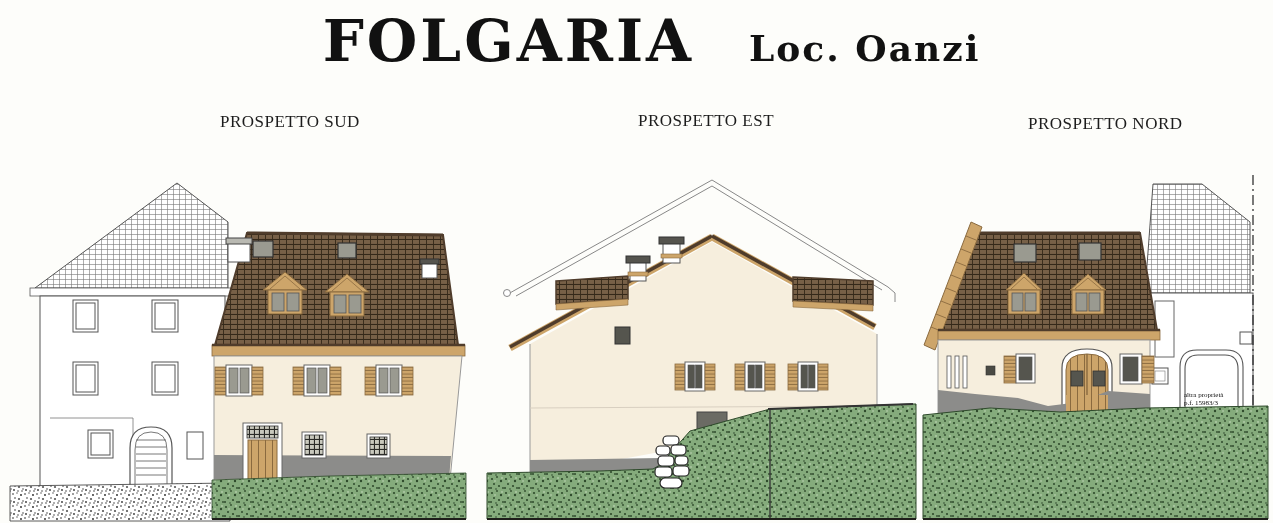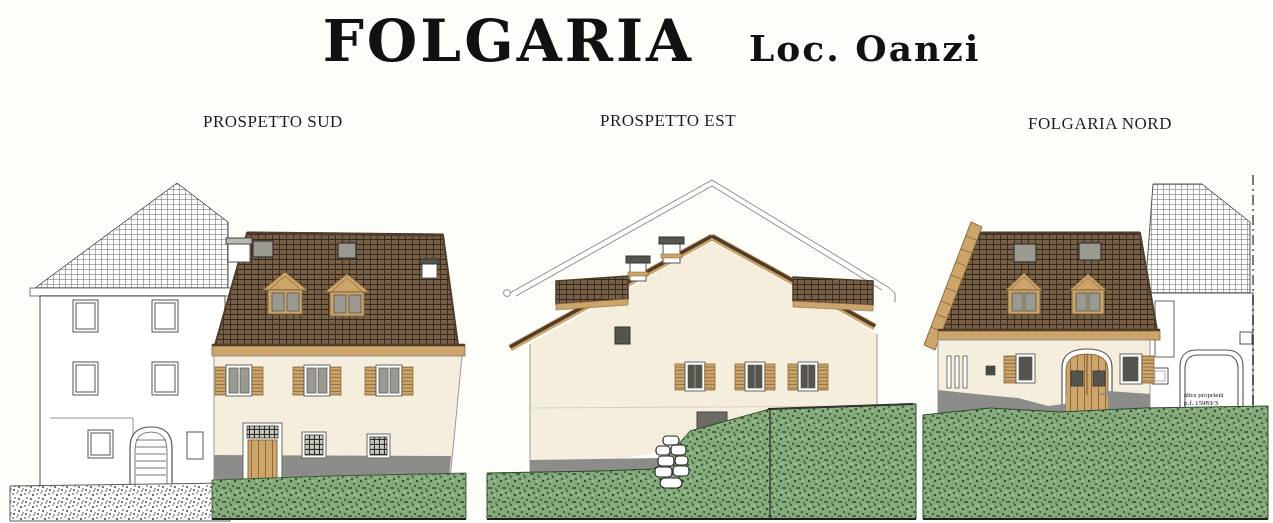--- a/index.html
+++ b/index.html
@@ -18,39 +18,39 @@
     font-size:58px;letter-spacing:3px;line-height:1;
   }
   .title-loc{
     font-family:"DejaVu Serif", serif;font-weight:900;
     font-size:36px;letter-spacing:2px;line-height:1;
   }
   .elev-label{
     position:absolute;font-size:17px;letter-spacing:.5px;color:#1c1c1c;
     font-family:"Liberation Serif", serif;white-space:nowrap;
   }
-  #label-sud{left:203px;top:112px;}
-  #label-est{left:600px;top:111px;}
+  #label-sud{left:220px;top:112px;}
+  #label-est{left:638px;top:111px;}
   #label-nord{left:1028px;top:114px;}
   svg.draw{position:absolute;left:0;top:0;}
   svg text.small-note{font-family:"Liberation Serif", serif;font-size:7px;fill:#111;}
 </style>
 </head>
 <body>
 
 <div class="sheet">
 
   <div class="title-row">
     <span class="title-main">FOLGARIA</span>
     <span class="title-loc">Loc. Oanzi</span>
   </div>
 
   <span class="elev-label" id="label-sud">PROSPETTO SUD</span>
   <span class="elev-label" id="label-est">PROSPETTO EST</span>
-  <span class="elev-label" id="label-nord">FOLGARIA NORD</span>
+  <span class="elev-label" id="label-nord">PROSPETTO NORD</span>
 
   <svg class="draw" width="1273" height="523" viewBox="0 0 1273 523">
     <defs>
       <pattern id="roofTiles" width="7" height="5" patternUnits="userSpaceOnUse">
         <rect width="7" height="5" fill="var(--roof-base)"></rect>
         <path d="M0,4.5 H7" stroke="var(--roof-grid)" stroke-width="1.1"></path>
         <path d="M6.5,0 V5" stroke="var(--roof-grid)" stroke-width="0.9"></path>
       </pattern>
       <pattern id="hatchRoof" width="6" height="5" patternUnits="userSpaceOnUse">
         <rect width="6" height="5" fill="#ffffff"></rect>

